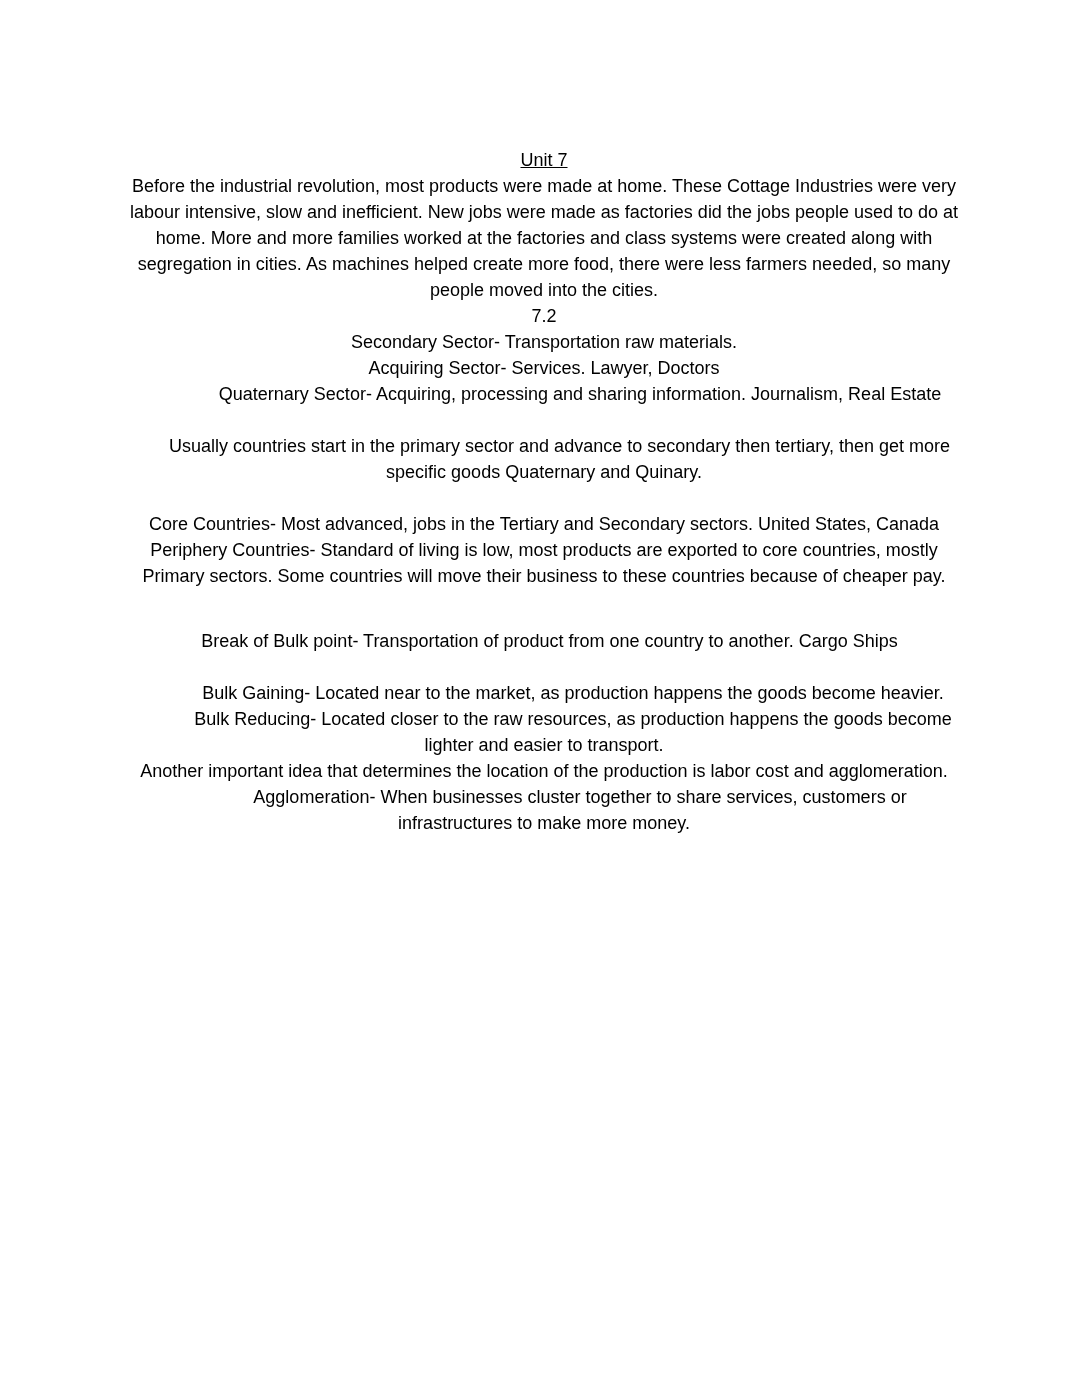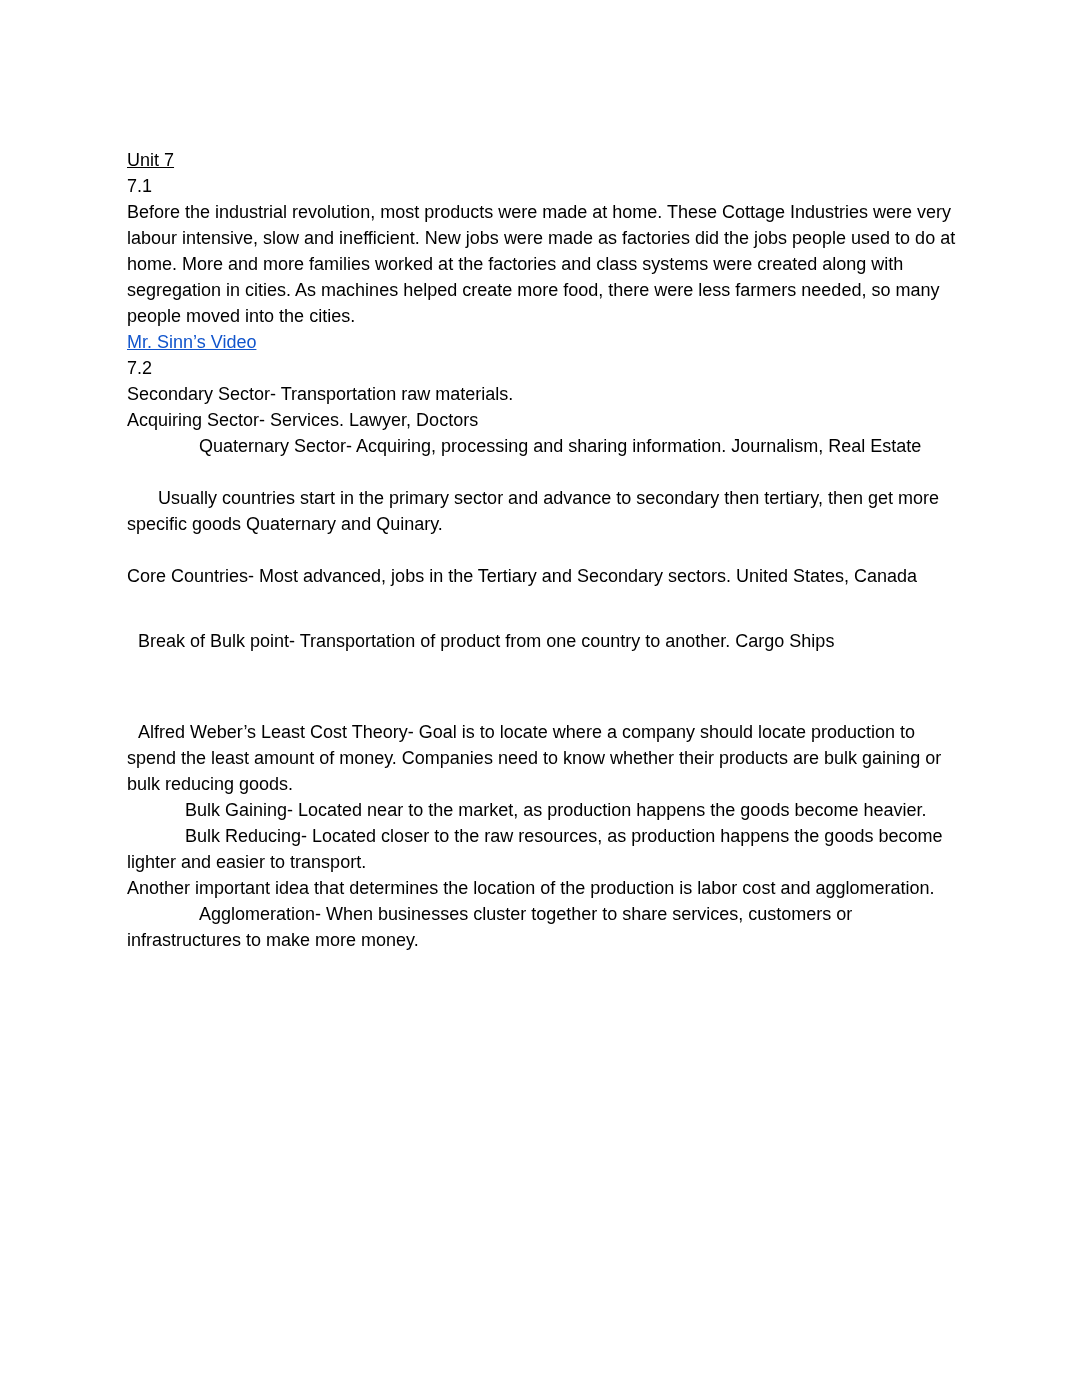--- a/index.html
+++ b/index.html
@@ -12,20 +12,21 @@
     color: #000000;
   }
   .page {
     width: 1080px;
     height: 1397px;
     background: #ffffff;
     padding: 147px 0 0 127px;
   }
   .content {
     width: 834px;
+    text-align: center;
   }
   .line {
     font-size: 18px;
     line-height: 26px;
     font-weight: 400;
     color: #000000;
     word-wrap: break-word;
   }
   .blank { height: 26px; }
   .u { text-decoration: underline; }
@@ -40,51 +41,49 @@
   }
 </style>
 </head>
 <body>
 
 <div class="page">
   <div class="content">
 
     <p class="line u">Unit 7</p>
 
-    <p class="line">7.1</p>
 
     <p class="line">Before the industrial revolution, most products were made at home. These Cottage Industries were very labour intensive, slow and inefficient. New jobs were made as factories did the jobs people used to do at home. More and more families worked at the factories and class systems were created along with segregation in cities. As machines helped create more food, there were less farmers needed, so many people moved into the cities.</p>
 
-    <p class="line"><a href="#" class="doclink">Mr. Sinn’s Video</a></p>
 
     <p class="line">7.2</p>
 
 
     <p class="line">Secondary Sector- Transportation raw materials.</p>
 
     <p class="line">Acquiring Sector- Services. Lawyer, Doctors</p>
 
     <p class="line indent-tab">Quaternary Sector- Acquiring, processing and sharing information. Journalism, Real Estate</p>
 
 
     <div class="blank"></div>
 
     <p class="line indent-mid">Usually countries start in the primary sector and advance to secondary then tertiary, then get more specific goods Quaternary and Quinary.</p>
 
     <div class="blank"></div>
 
     <p class="line">Core Countries- Most advanced, jobs in the Tertiary and Secondary sectors. United States, Canada</p>
 
 
+    <p class="line">Periphery Countries- Standard of living is low, most products are exported to core countries, mostly Primary sectors. Some countries will move their business to these countries because of cheaper pay.</p>
 
     <p class="line indent-sm">Break of Bulk point- Transportation of product from one country to another. Cargo Ships</p>
 
     <div class="blank"></div>
 
-    <p class="line indent-sm">Alfred Weber’s Least Cost Theory- Goal is to locate where a company should locate production to spend the least amount of money. Companies need to know whether their products are bulk gaining or bulk reducing goods.</p>
 
     <p class="line indent-tab2">Bulk Gaining- Located near to the market, as production happens the goods become heavier.</p>
 
     <p class="line indent-tab2">Bulk Reducing- Located closer to the raw resources, as production happens the goods become lighter and easier to transport.</p>
 
     <p class="line">Another important idea that determines the location of the production is labor cost and agglomeration.</p>
 
     <p class="line indent-tab">Agglomeration- When businesses cluster together to share services, customers or infrastructures to make more money.</p>
 
   </div>

